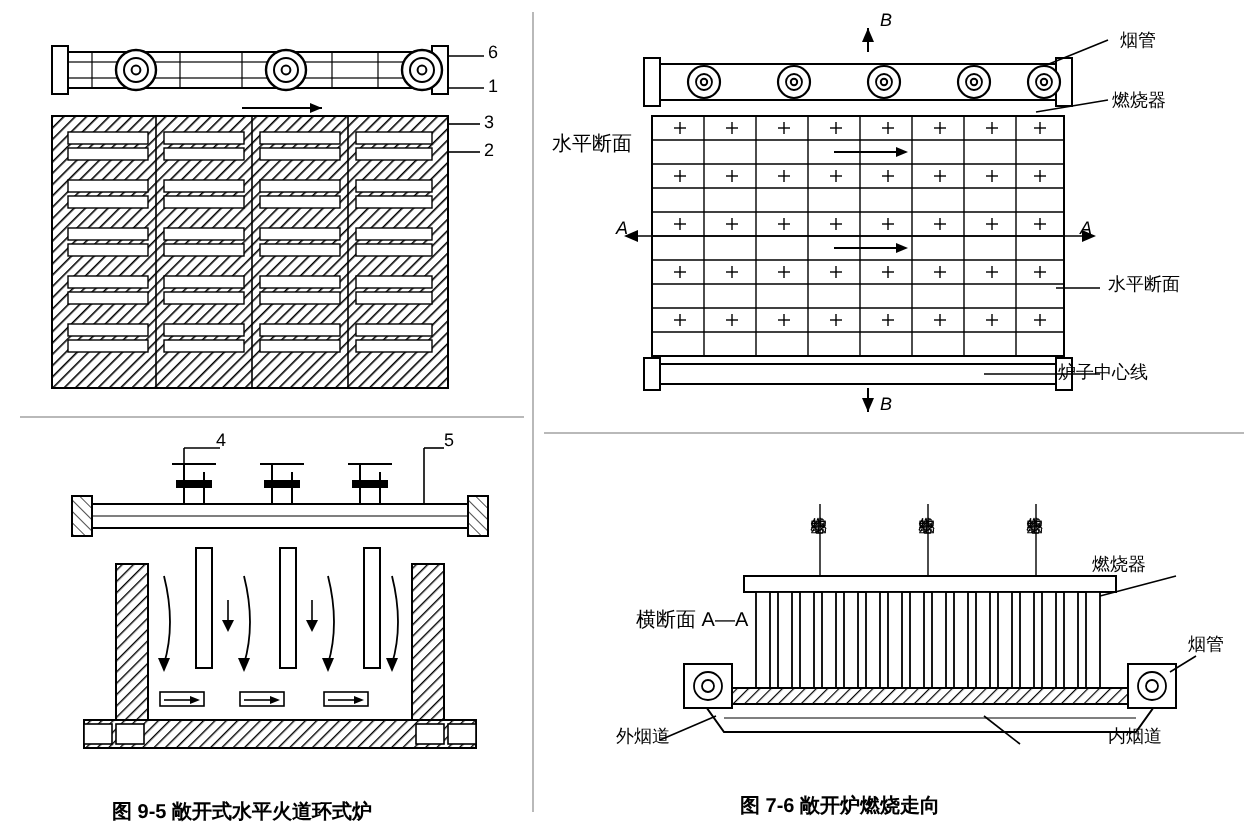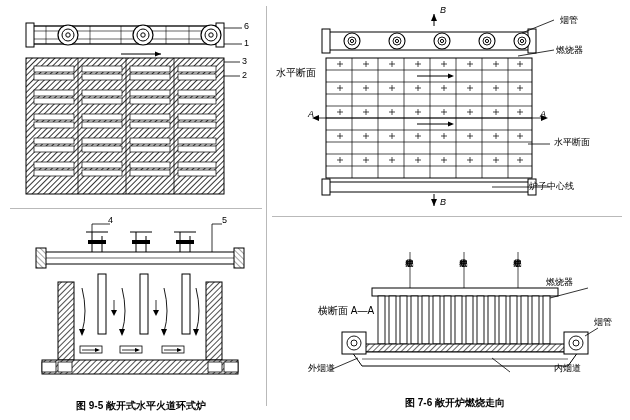--- a/index.html
+++ b/index.html
@@ -7,21 +7,21 @@
     width:630px;height:420px;
     background:#ffffff;
     font-family:"Liberation Sans", sans-serif;
     position:relative;
     overflow:hidden;
     color:#000;
   }
   .fig{position:absolute;}
   .lbl{position:absolute;font-size:9px;line-height:1.05;white-space:nowrap;color:#000;}
   .lbl.v{writing-mode:vertical-rl;text-orientation:upright;white-space:nowrap;letter-spacing:0px;}
-  .cap{position:absolute;font-size:10px;font-weight:bold;white-space:nowrap;text-align:center;}
+  .cap{position:absolute;font-size:10px;font-weight:bold;white-space:nowrap;text-align:left;}
   .divider{position:absolute;background:#b9b9b9;}
   svg{position:absolute;left:0;top:0;overflow:visible;}
 </style>
 </head>
 <body>
 
 <div class="divider" style="left:266px;top:6px;width:1px;height:400px;"></div>
 <div class="divider" style="left:10px;top:208px;width:252px;height:1px;"></div>
 <div class="divider" style="left:272px;top:216px;width:350px;height:1px;"></div>
 

